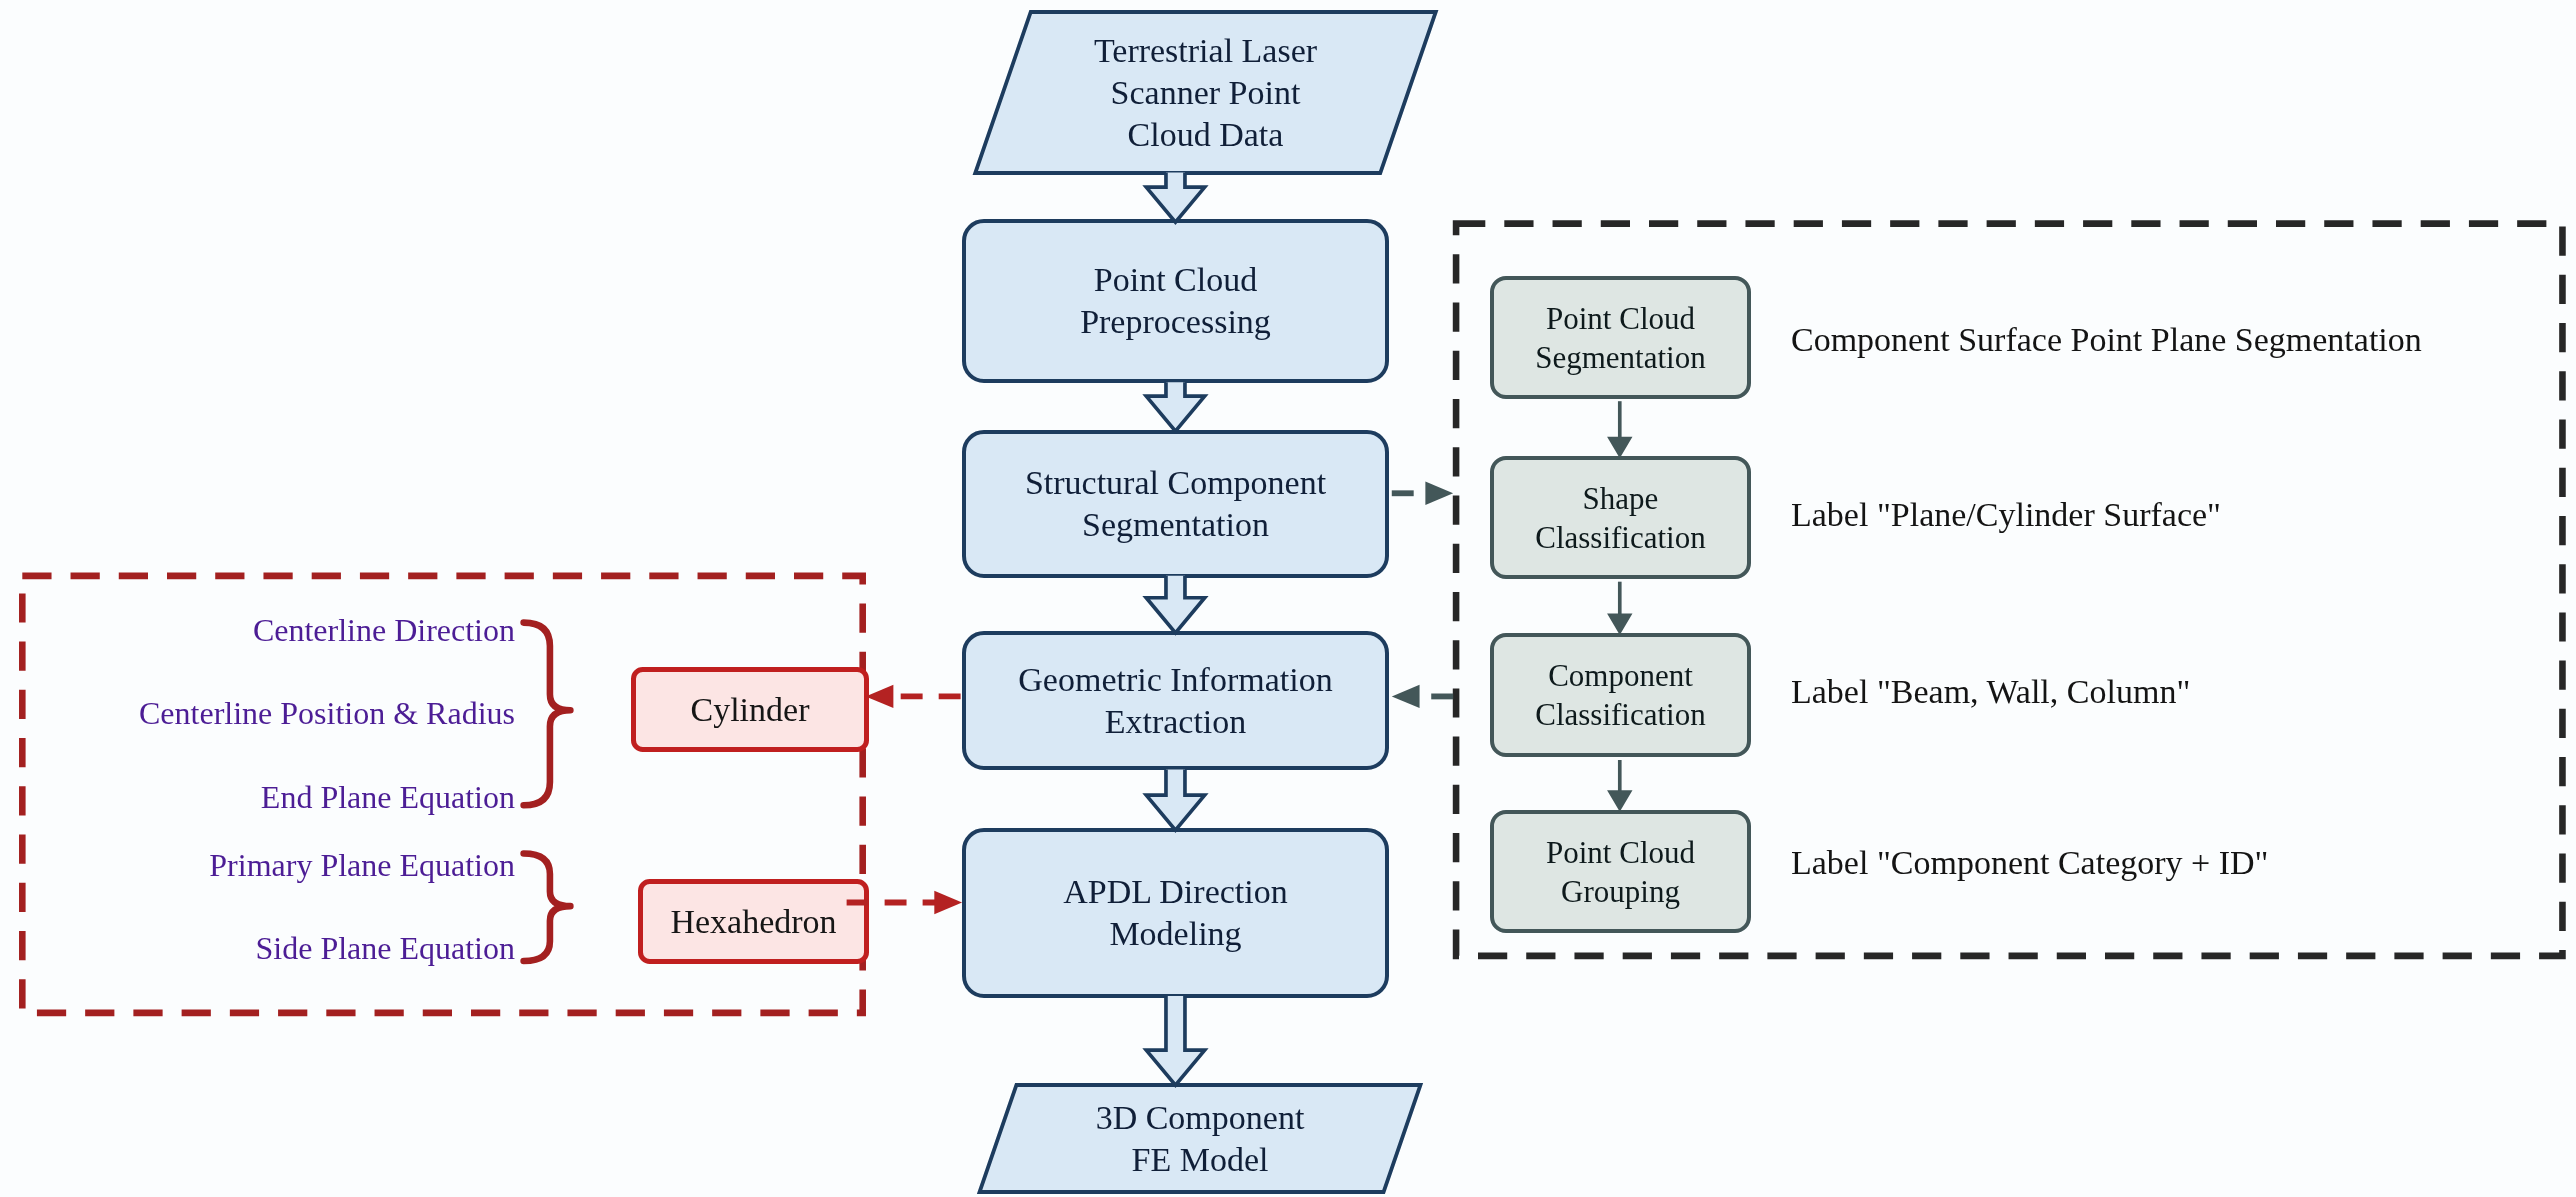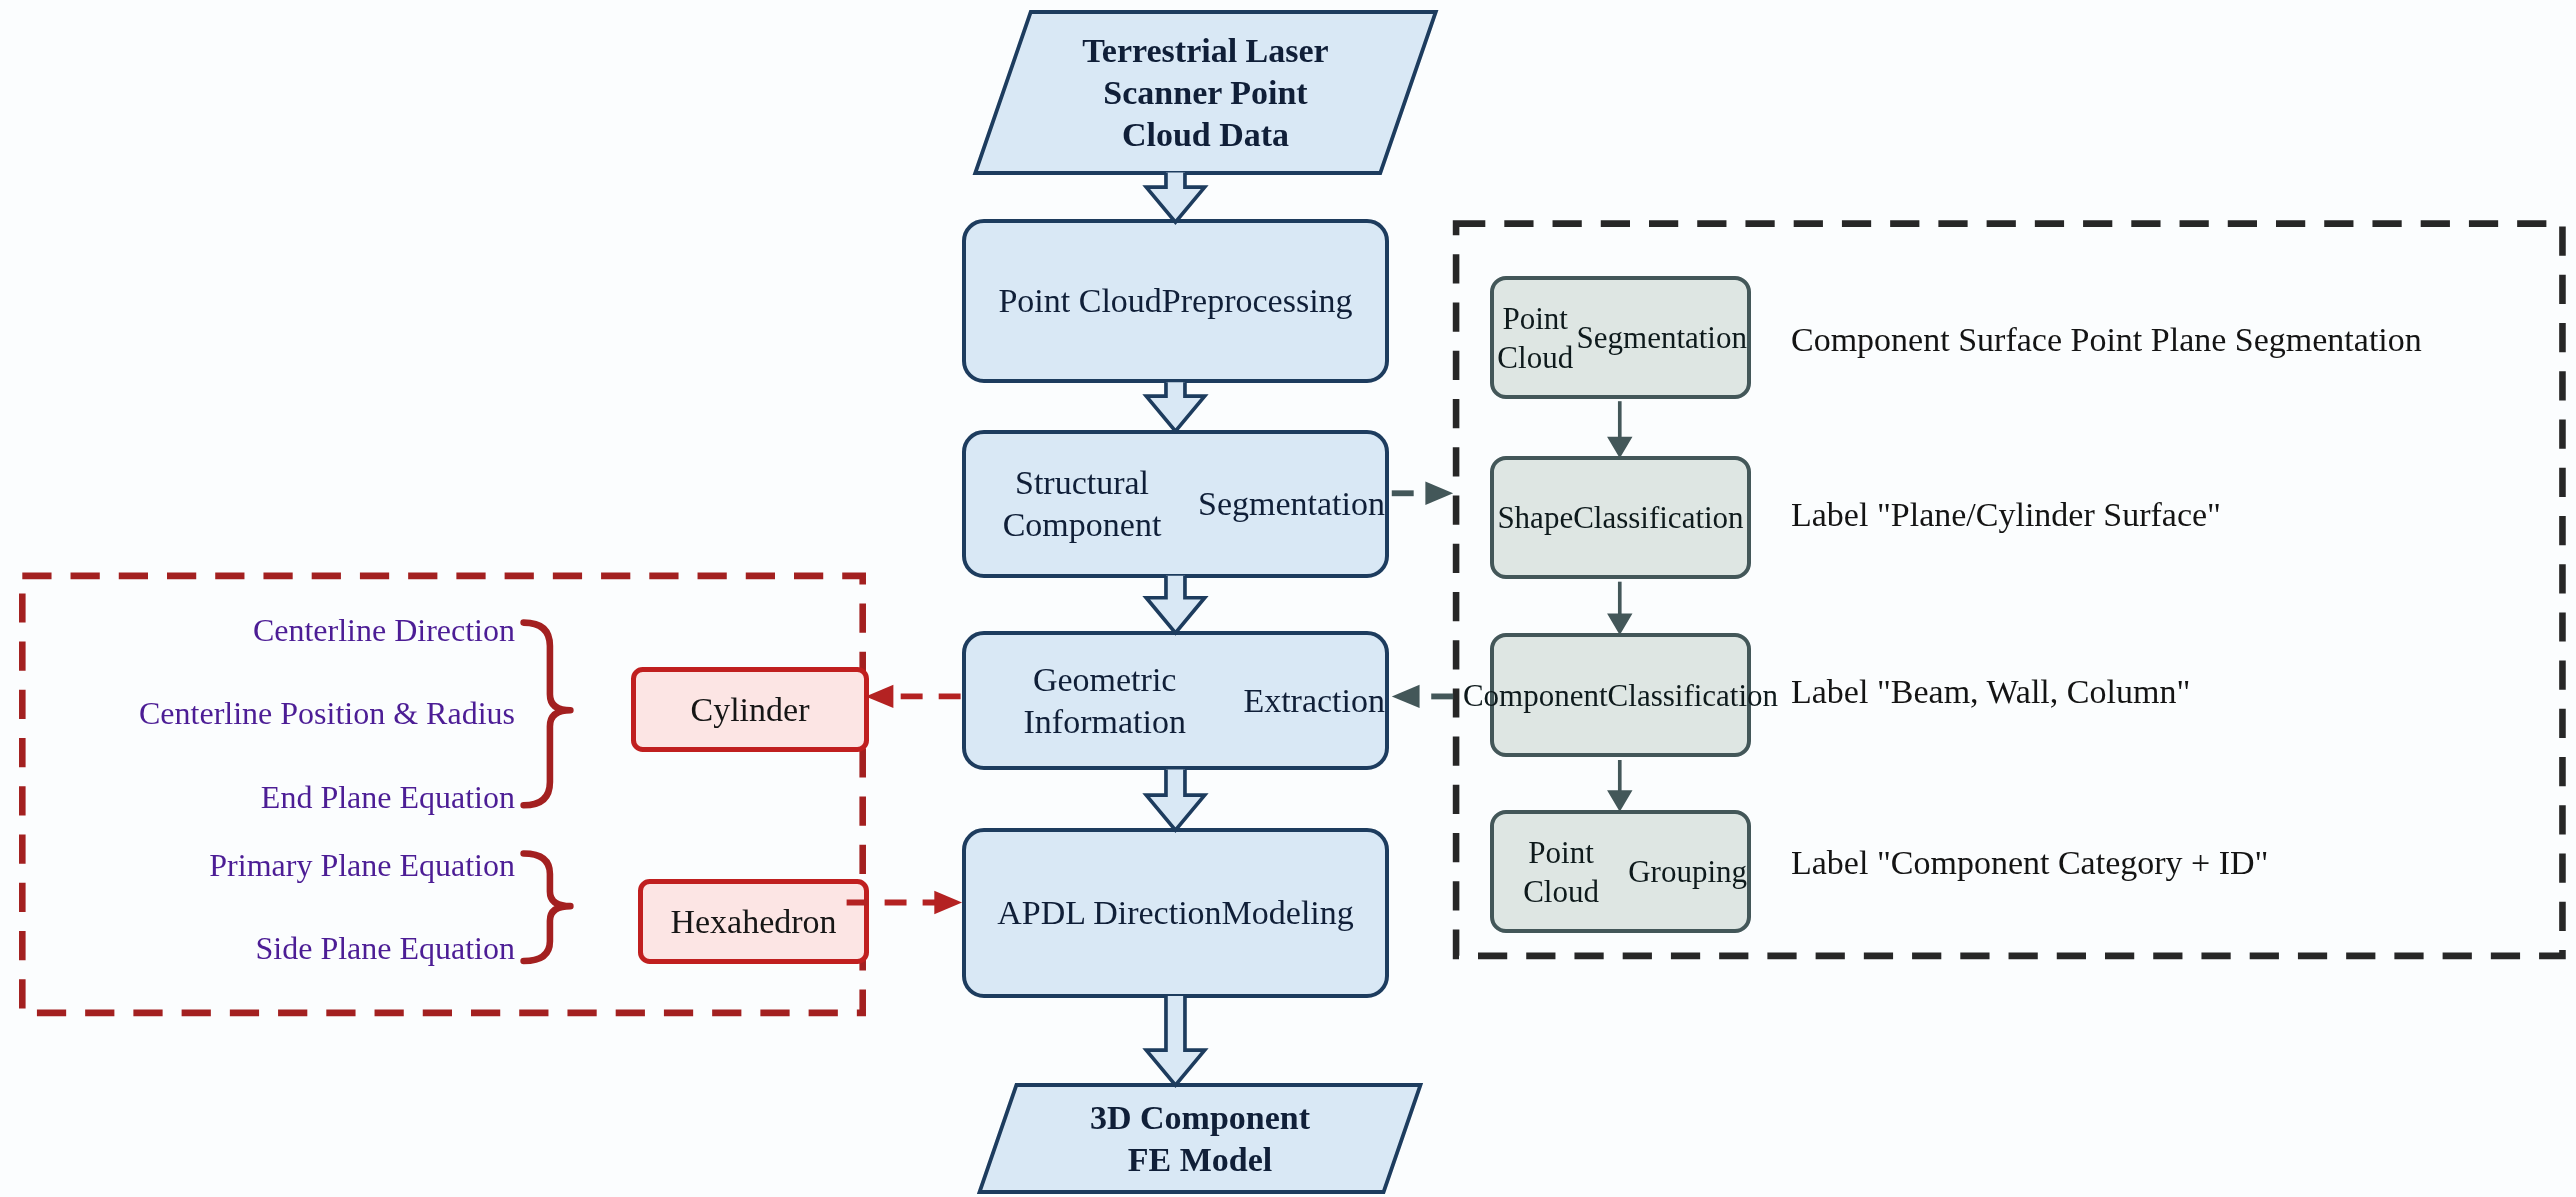--- a/index.html
+++ b/index.html
@@ -1,26 +1,26 @@
 <!DOCTYPE html>
 <html style="font-size:11.7px"><head>
 <meta charset="utf-8">
 <style>
   html,body{margin:0;padding:0;background:#fbfdfe;}
   #canvas{position:relative;width:2576px;height:1197px;background:#fbfdfe;overflow:hidden;
           font-family:"Liberation Serif","DejaVu Serif",serif;}
-  .box{position:absolute;box-sizing:border-box;display:flex;flex-direction:row;
-       justify-content:center;align-items:center;text-align:center;}
+  .box{position:absolute;box-sizing:border-box;display:flex;flex-direction:column;
+       justify-content:center;align-items:center;text-align:right;}
   .blue{background:#d9e8f5;border:4.4px solid #1d3c5e;border-radius:22px;
         color:#101f38;font-size:34px;line-height:42px;}
   .green{background:#dee6e3;border:4.4px solid #435759;border-radius:16px;
          color:#0e1a1c;font-size:31px;line-height:39px;}
   .redbox{background:#fce5e4;border:5.1px solid #c01f1f;border-radius:11.7px;
           color:#161616;font-size:34px;margin-left:30px;}
-  .para{position:absolute;font-weight:bold;}
+  .para{position:absolute;}
   .para .shape{position:absolute;left:0;top:0;right:0;bottom:0;background:#d9e8f5;
                border:4.4px solid #1d3c5e;transform:skewX(-19deg);box-sizing:border-box;}
   .para .txt{position:relative;width:100%;height:100%;display:flex;flex-direction:column;
              justify-content:center;align-items:center;text-align:center;
              color:#101f38;font-size:34px;line-height:42px;}
   .rlabel{position:absolute;left:1791px;transform:translateY(-50%);white-space:nowrap;
           color:#141414;font-size:34px;}
   .ltext{position:absolute;left:58px;width:457px;text-align:right;transform:translateY(-50%);
          white-space:nowrap;color:#4c1d95;font-size:32px;}
   svg.layer{position:absolute;left:0;top:0;pointer-events:none;}

